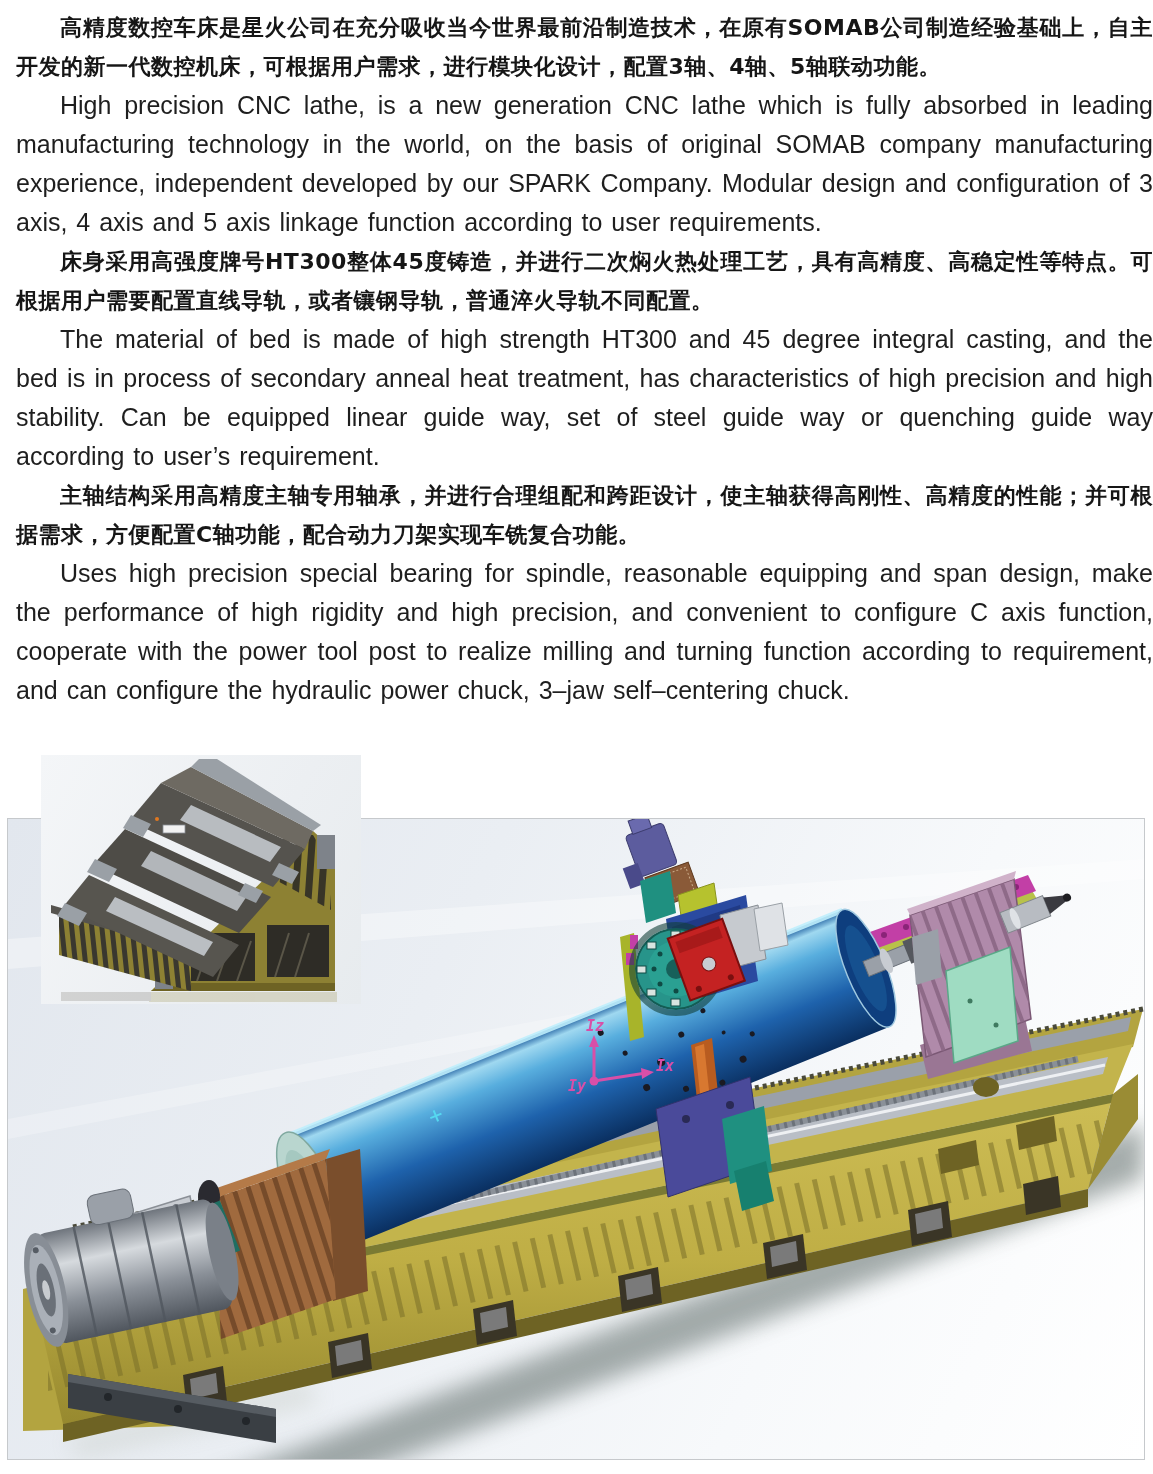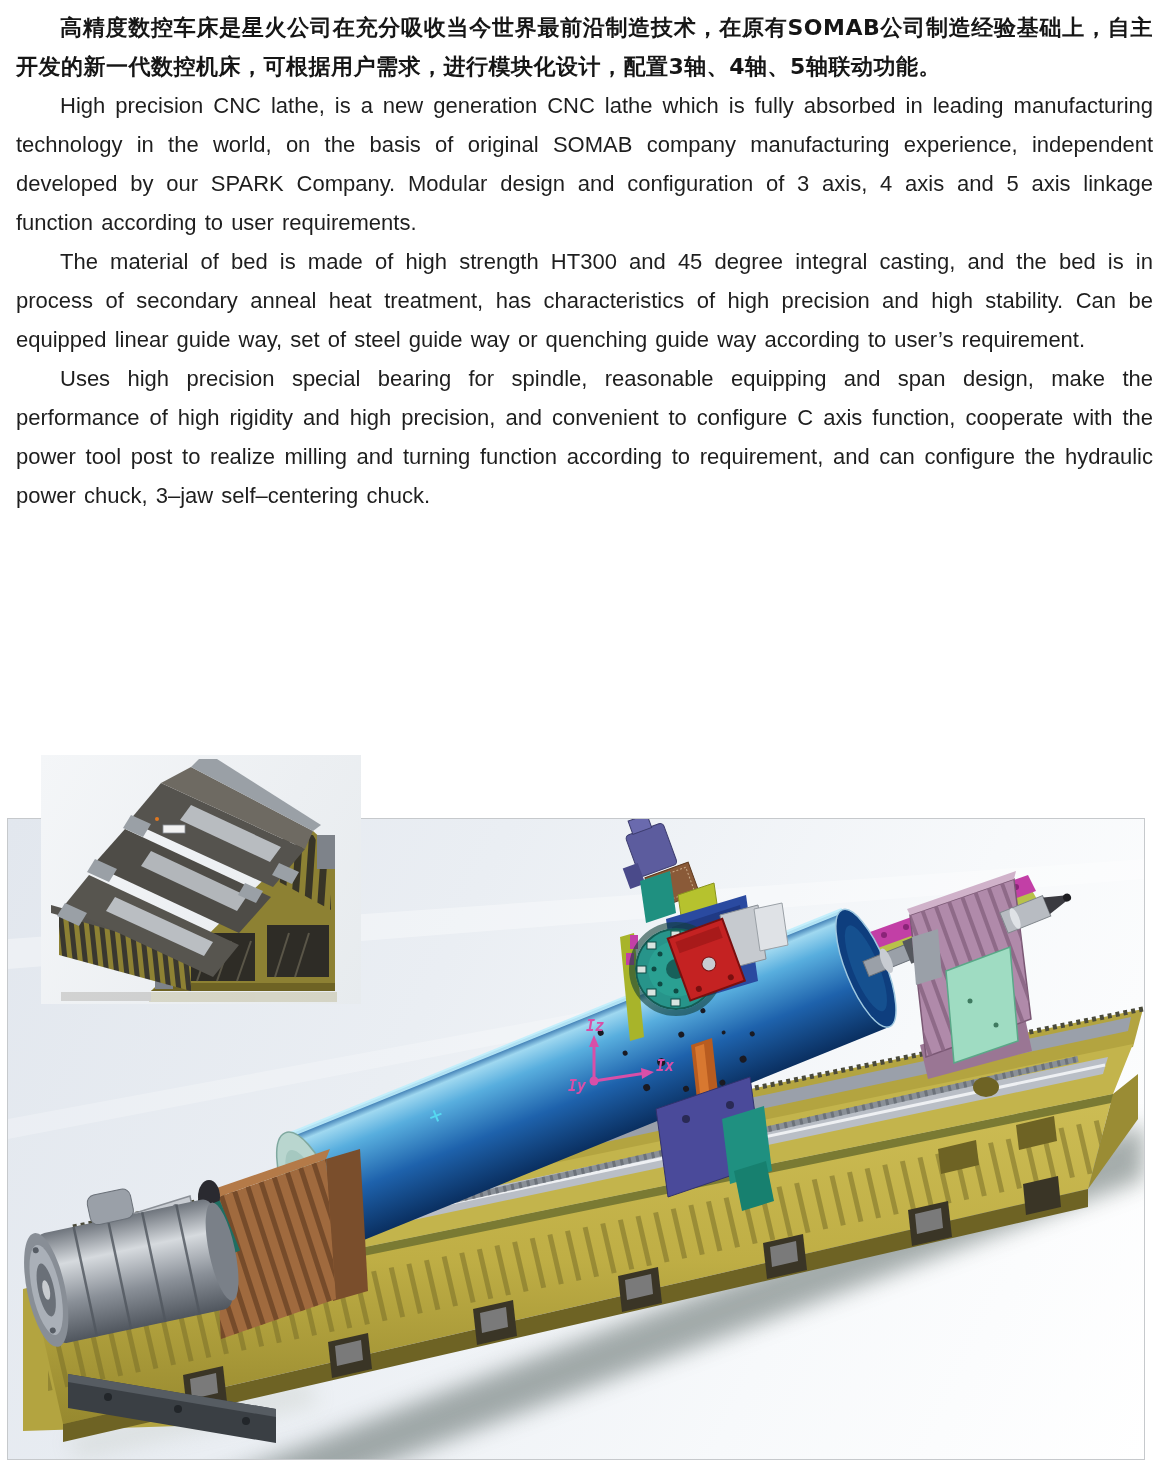--- a/index.html
+++ b/index.html
@@ -1,39 +1,41 @@
 <!DOCTYPE html>
 <html><head>
 <meta charset="utf-8">
 <style>
   html,body{margin:0;padding:0;background:#ffffff;}
   .page{position:relative;width:1153px;height:1474px;background:#ffffff;overflow:hidden;
         font-family:"DejaVu Sans",sans-serif;}
   .text-block{position:absolute;left:8px;top:8px;width:1137px;margin-left:8px;}
   .text-block p{margin:0;text-align:justify;text-indent:44px;color:#161616;}
   p.cn{font-size:22px;line-height:39px;font-weight:600;letter-spacing:.5px;}
-  p.en{font-size:22px;line-height:39px;font-weight:400;color:#1e1e1e;
+  p.en{font-size:25px;line-height:39px;font-weight:400;color:#1e1e1e;
        font-family:"Liberation Sans","DejaVu Sans",sans-serif;word-spacing:2px;}
   .figure-area{position:absolute;left:7px;top:818px;width:1136px;height:640px;
        border:1px solid #c6c9cc;
        background:linear-gradient(115deg,#e2e7ee 0%,#eaeef3 35%,#f7f9fb 70%,#ffffff 100%);font-style:italic;}
   .figure-area svg{display:block;}
   .inset{position:absolute;left:41px;top:755px;width:320px;height:249px;
        background:linear-gradient(120deg,#f4f6f8 0%,#eceff2 60%,#e7ebee 100%);}
   .inset svg{display:block;}
 </style>
 </head>
 <body>
 
 <div class="page">
 
   <div class="text-block">
     <p class="cn">高精度数控车床是星火公司在充分吸收当今世界最前沿制造技术，在原有SOMAB公司制造经验基础上，自主开发的新一代数控机床，可根据用户需求，进行模块化设计，配置3轴、4轴、5轴联动功能。</p>
     <p class="en">High precision CNC lathe, is a new generation CNC lathe which is fully absorbed in leading manufacturing technology in the world, on the basis of original SOMAB company manufacturing experience, independent developed by our SPARK Company. Modular design and configuration of 3 axis, 4 axis and 5 axis linkage function according to user requirements.</p>
+    <p class="cn">床身采用高强度牌号HT300整体45度铸造，并进行二次焖火热处理工艺，具有高精度、高稳定性等特点。可根据用户需要配置直线导轨，或者镶钢导轨，普通淬火导轨不同配置。</p>
     <p class="en">The material of bed is made of high strength HT300 and 45 degree integral casting, and the bed is in process of secondary anneal heat treatment, has characteristics of high precision and high stability. Can be equipped linear guide way, set of steel guide way or quenching guide way according to user’s requirement.</p>
+    <p class="cn">主轴结构采用高精度主轴专用轴承，并进行合理组配和跨距设计，使主轴获得高刚性、高精度的性能；并可根据需求，方便配置C轴功能，配合动力刀架实现车铣复合功能。</p>
     <p class="en">Uses high precision special bearing for spindle, reasonable equipping and span design, make the performance of high rigidity and high precision, and convenient to configure C axis function, cooperate with the power tool post to realize milling and turning function according to requirement, and can configure the hydraulic power chuck, 3–jaw self–centering chuck.</p>
   </div>
 
   <div class="figure-area">
   <svg width="1136" height="640" viewBox="0 0 1136 640">
     <defs>
       <linearGradient id="cylGrad" x1="0" y1="0" x2="0" y2="1">
         <stop offset="0" stop-color="#1f5fa0"></stop>
             <stop offset="0.08" stop-color="#9fd8f0"></stop>
         <stop offset="0.25" stop-color="#58aede"></stop>

